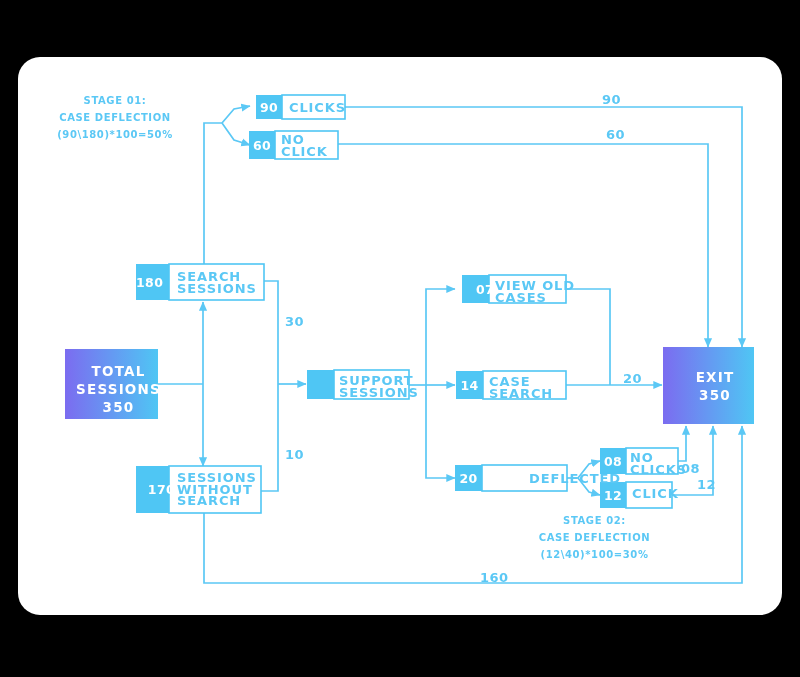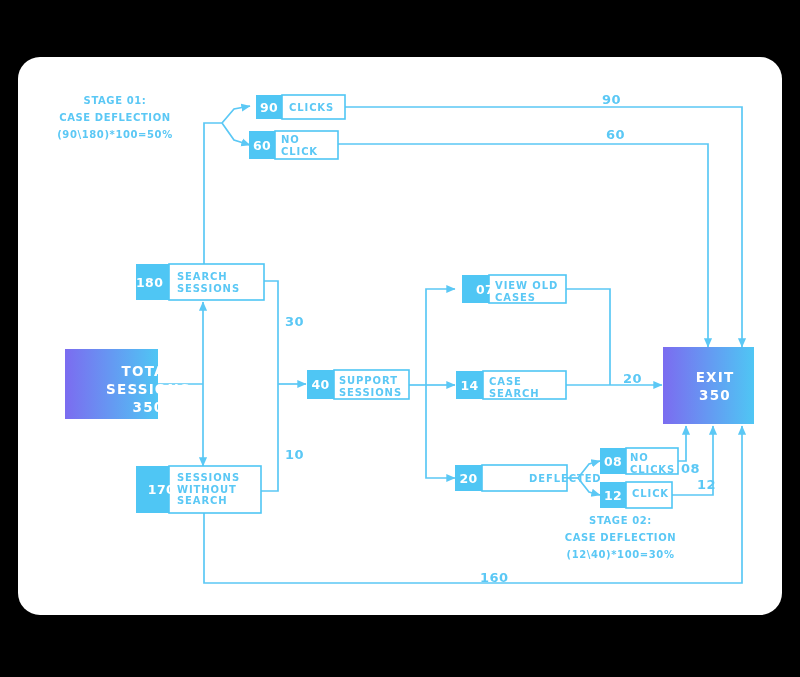--- a/index.html
+++ b/index.html
@@ -67,21 +67,21 @@
     color: #ffffff;
     font-weight: bold;
     font-size: 12.5px;
     letter-spacing: 0.4px;
     text-align: center;
   }
   .lbl-text {
     position: absolute;
     color: #5BC8F5;
     font-weight: bold;
-    font-size: 10px;
+    font-size: 13px;
     letter-spacing: 0.9px;
     line-height: 11.5px;
     white-space: pre;
   }
 </style>
 </head>
 <body>
 
 <div id="stage">
 
@@ -171,36 +171,36 @@
 
       <rect x="600" y="482" width="26" height="26" fill="#4FC6F4"></rect>
       <rect x="626" y="482" width="46" height="26" fill="#ffffff" stroke="#4FC6F4" stroke-width="1.6"></rect>
     </g>
   </svg>
 
   <div class="stage-text" style="left:25px; top:92px; width:180px;">STAGE 01:
 CASE DEFLECTION
 (90\180)*100=50%</div>
 
-  <div class="stage-text" style="left:513px; top:512px; width:215px;">STAGE 02:
+  <div class="stage-text" style="left:487px; top:512px; width:215px;">STAGE 02:
 CASE DEFLECTION
 (12\40)*100=30%</div>
 
-  <div class="gnode-text" style="left:65px; top:362px; width:107px;margin-left:30px;">TOTAL
+  <div class="gnode-text" style="left:65px; top:362px; width:107px;">TOTAL
 SESSIONS
 350</div>
 
   <div class="gnode-text" style="left:663px; top:368px; width:104px;">EXIT
 350</div>
 
   <div class="cnt-text" style="left:256px; top:100px; width:26px;">90</div>
   <div class="cnt-text" style="left:249px; top:138px; width:26px;">60</div>
   <div class="cnt-text" style="left:136px; top:275px; width:26px;">180</div>
   <div class="cnt-text" style="left:136px; top:482px; width:51px;">170</div>
-  <div class="cnt-text" style="left:307px; top:377px; width:27px;">40</div>
+  <div class="cnt-text" style="left:307px; top:396px; width:27px;">40</div>
   <div class="cnt-text" style="left:462px; top:282px; width:46px;">07</div>
   <div class="cnt-text" style="left:456px; top:378px; width:27px;">14</div>
   <div class="cnt-text" style="left:455px; top:471px; width:27px;">20</div>
   <div class="cnt-text" style="left:600px; top:454px; width:26px;">08</div>
   <div class="cnt-text" style="left:600px; top:488px; width:26px;">12</div>
 
   <div class="lbl-text" style="left:289px; top:102px;">CLICKS</div>
   <div class="lbl-text" style="left:281px; top:134px;">NO
 CLICK</div>
   <div class="lbl-text" style="left:177px; top:271px;">SEARCH

